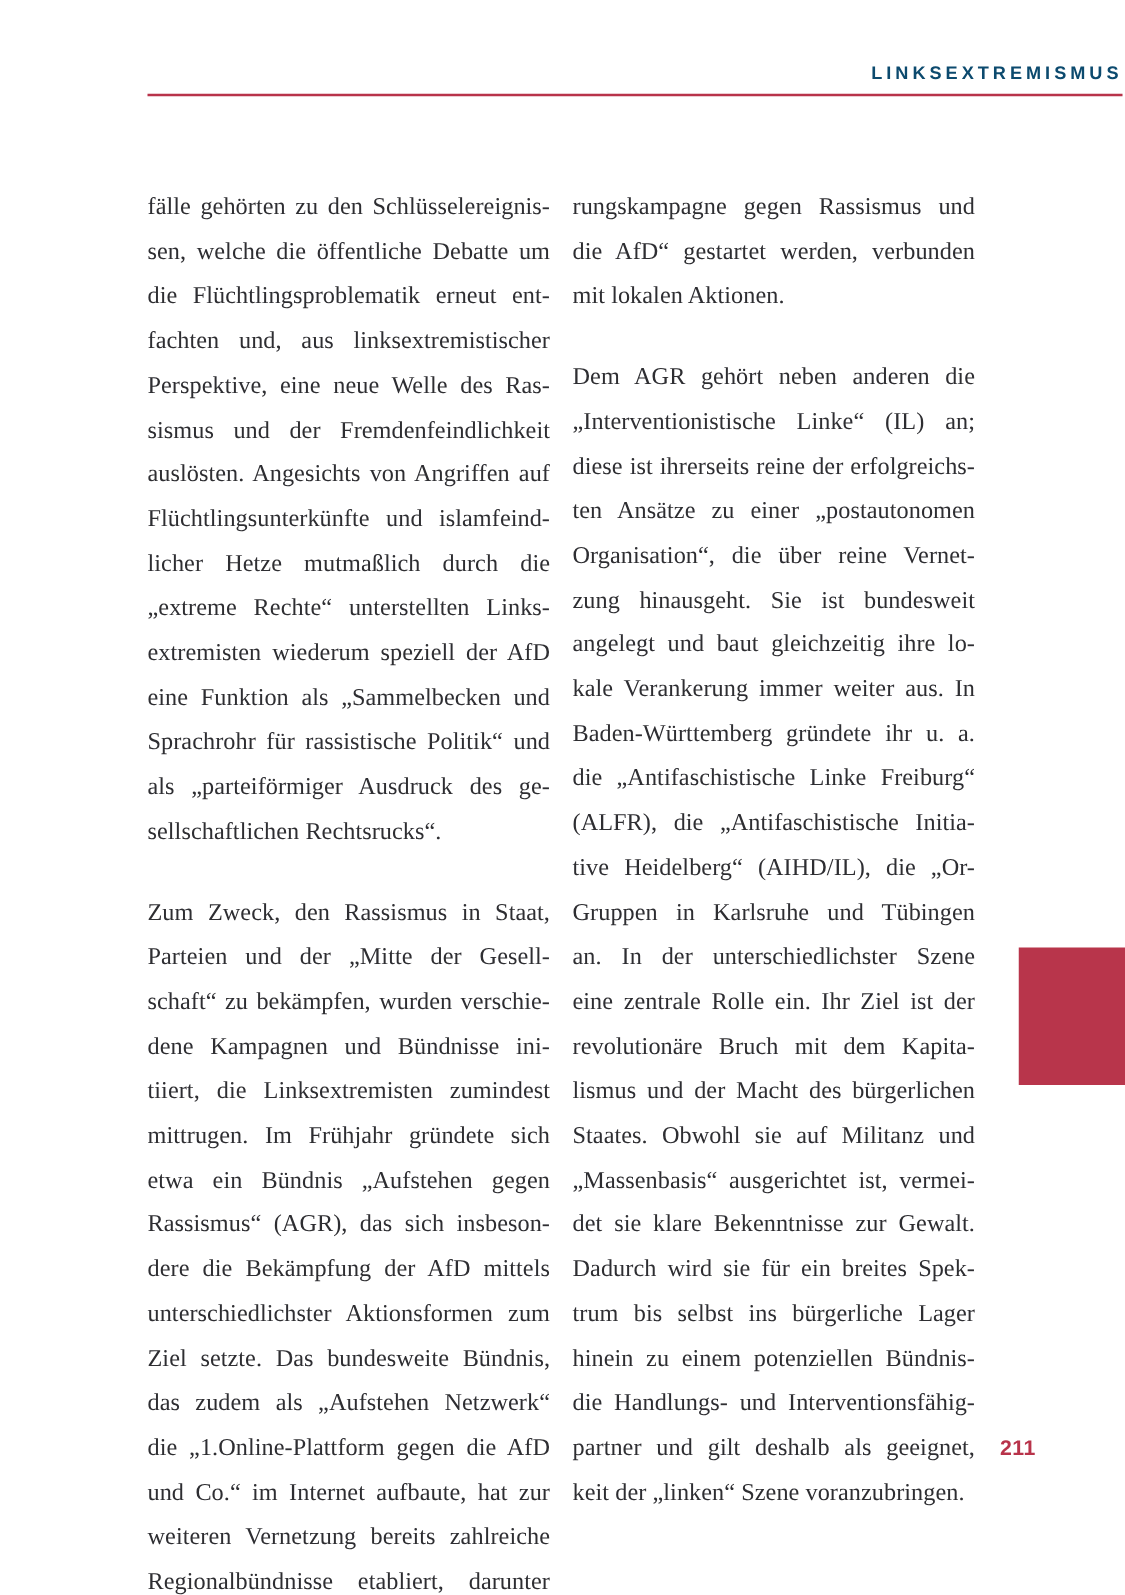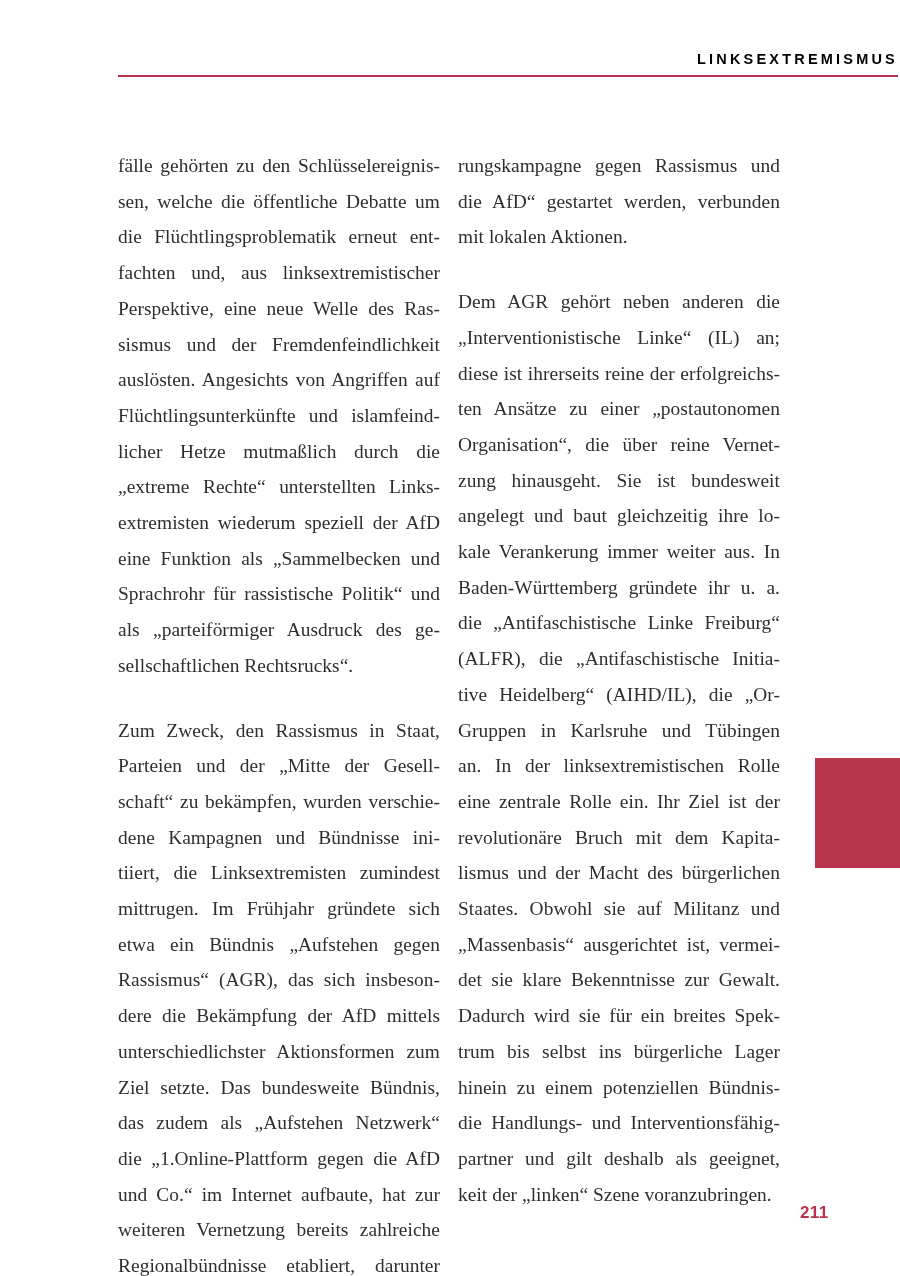--- a/index.html
+++ b/index.html
@@ -88,34 +88,34 @@
   .line.j {
     text-align: justify;
     text-align-last: justify;
     white-space: normal;
   }
 
   
   .folio {
     position: absolute;
     left: 800px;
-    top: 1203px;
+    top: 1149px;
     font-family: "Liberation Sans", "DejaVu Sans", sans-serif;
     font-weight: bold;
     font-size: 17px;
     color: #b8334a;
     letter-spacing: 0.4px;
   }
 </style>
 </head>
 <body>
 
 <div class="page">
 
-  <div class="running-head" style="color: #000000;">LINKSEXTREMISMUS</div>
+  <div class="running-head" style="color: #0c4a6e;">LINKSEXTREMISMUS</div>
 
   <div class="head-rule" style="background: rgb(184, 51, 74);"></div>
 
   <div class="edge-tab" style="background: rgb(184, 53, 75);"></div>
 
   <div class="columns">
     <div class="col col-left">
         <p class="para">
           <span class="line j">fälle gehörten zu den Schlüsselereignis-</span>
           <span class="line j">sen, welche die öffentliche Debatte um</span>
@@ -165,21 +165,21 @@
           <span class="line j">ten Ansätze zu einer „postautonomen</span>
           <span class="line j">Organisation“, die über reine Vernet-</span>
           <span class="line j">zung hinausgeht. Sie ist bundesweit</span>
           <span class="line j">angelegt und baut gleichzeitig ihre lo-</span>
           <span class="line j">kale Verankerung immer weiter aus. In</span>
           <span class="line j">Baden-Württemberg gründete ihr u. a.</span>
           <span class="line j">die „Antifaschistische Linke Freiburg“</span>
           <span class="line j">(ALFR), die „Antifaschistische Initia-</span>
           <span class="line j">tive Heidelberg“ (AIHD/IL), die „Or-</span>
           <span class="line j">Gruppen in Karlsruhe und Tübingen</span>
-          <span class="line j">an. In der linksextremistischen Rolle</span>
+          <span class="line j">an. In der unterschiedlichster Szene</span>
           <span class="line j">eine zentrale Rolle ein. Ihr Ziel ist der</span>
           <span class="line j">revolutionäre Bruch mit dem Kapita-</span>
           <span class="line j">lismus und der Macht des bürgerlichen</span>
           <span class="line j">Staates. Obwohl sie auf Militanz und</span>
           <span class="line j">„Massenbasis“ ausgerichtet ist, vermei-</span>
           <span class="line j">det sie klare Bekenntnisse zur Gewalt.</span>
           <span class="line j">Dadurch wird sie für ein breites Spek-</span>
           <span class="line j">trum bis selbst ins bürgerliche Lager</span>
           <span class="line j">hinein zu einem potenziellen Bündnis-</span>
           <span class="line j">die Handlungs- und Interventionsfähig-</span>

